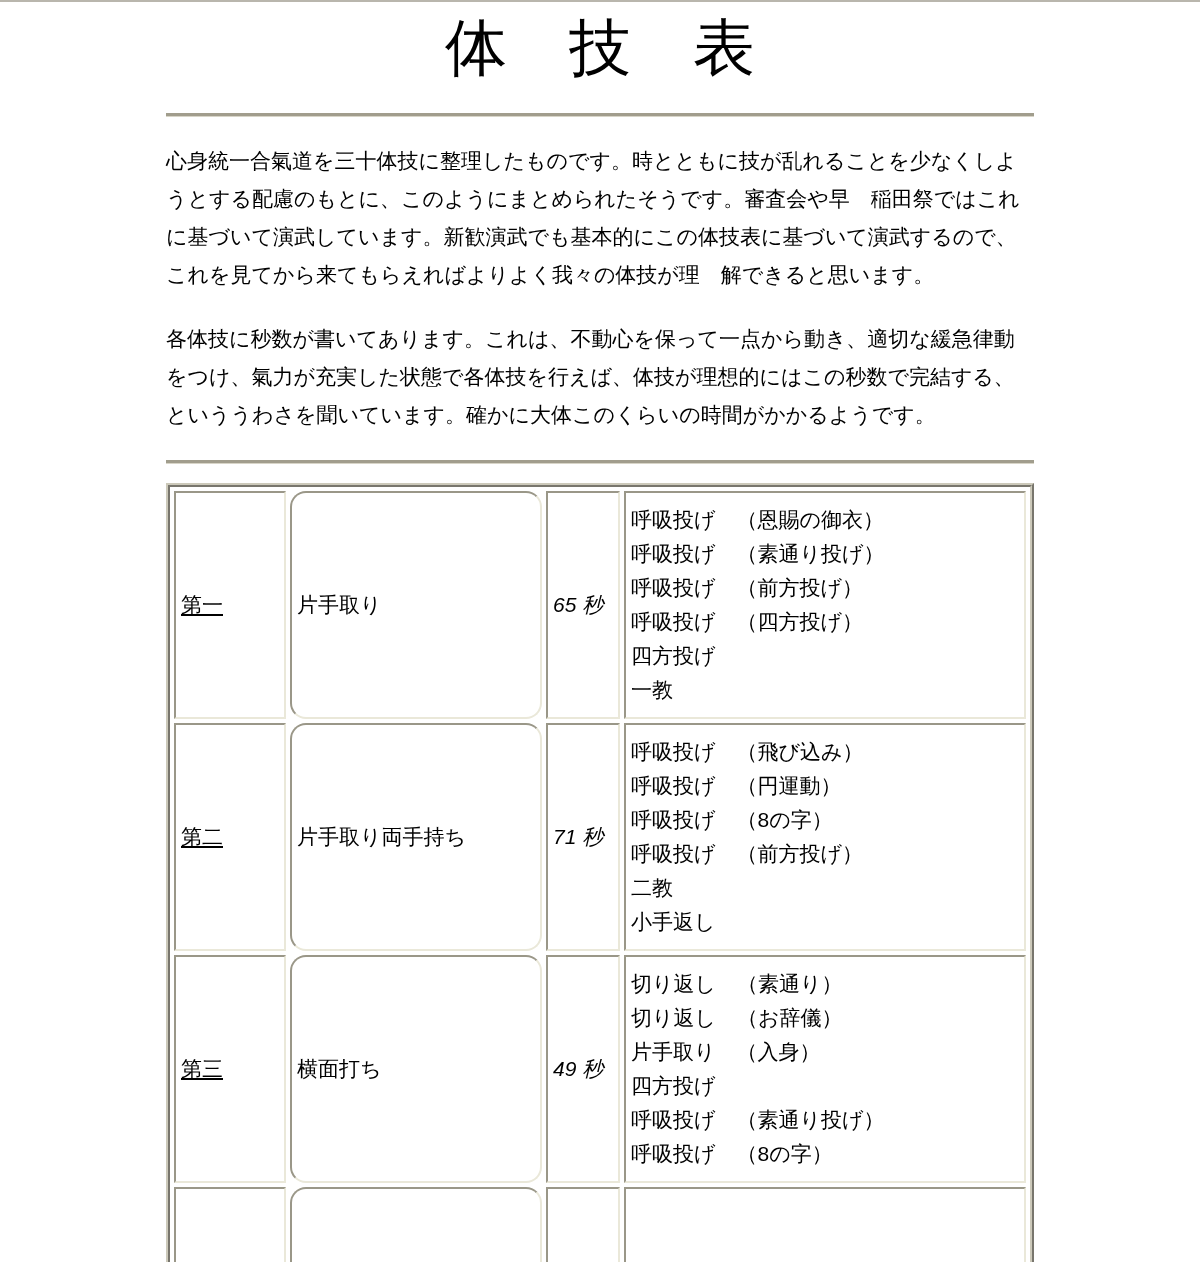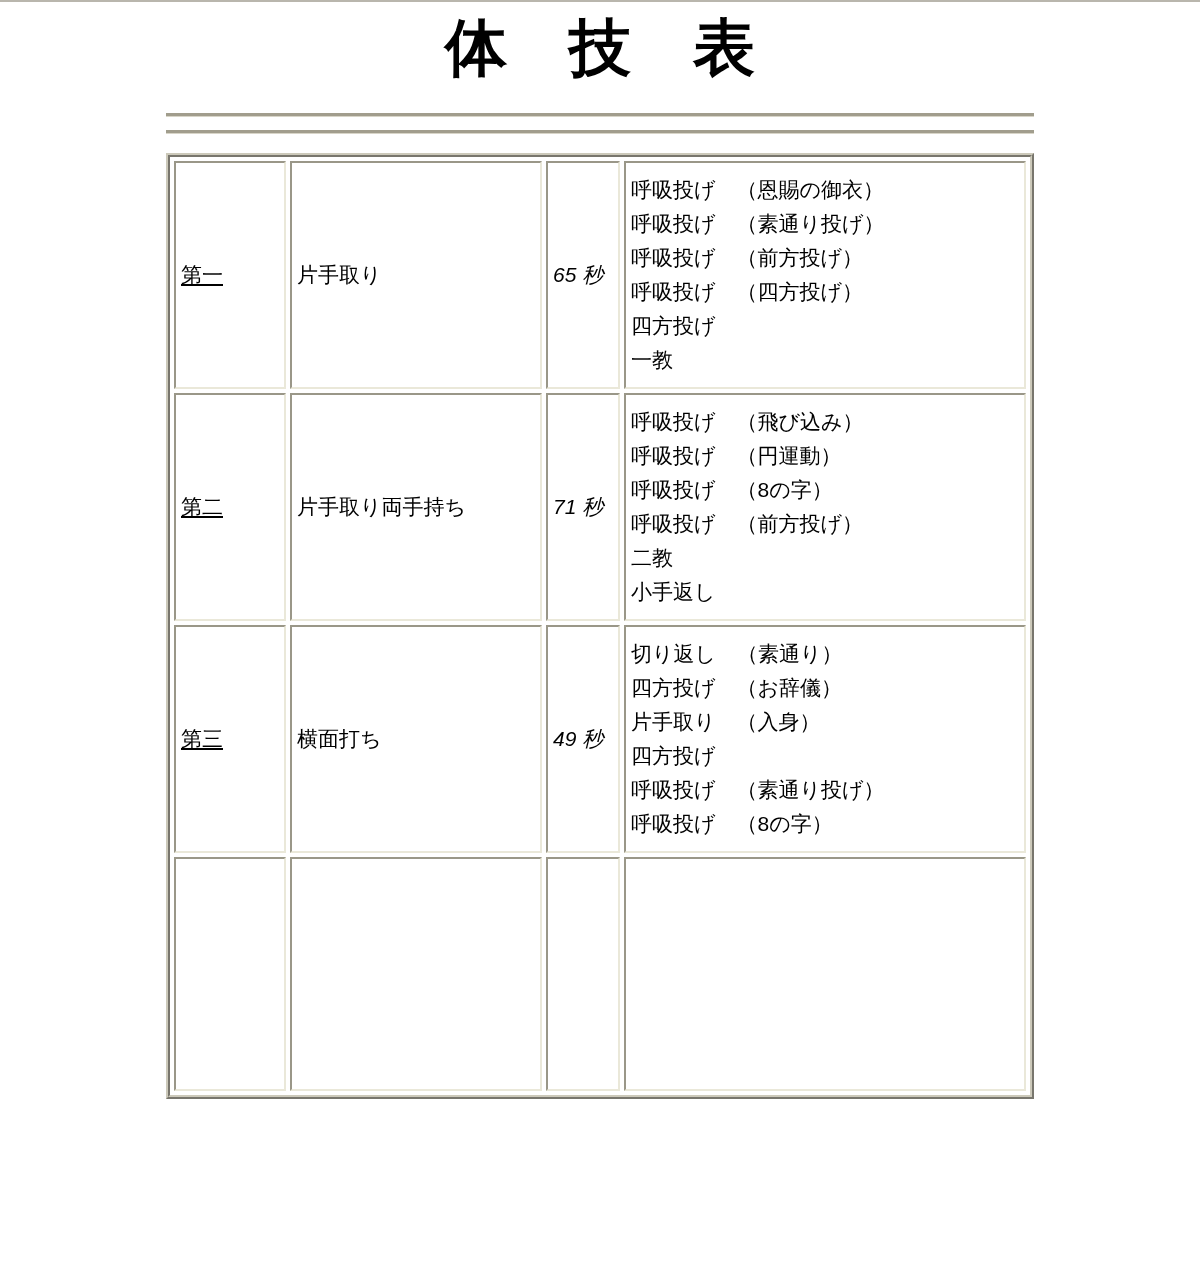--- a/index.html
+++ b/index.html
@@ -14,21 +14,21 @@
   .top-edge {
     height: 2px;
     background: #b9b6ad;
   }
   .page {
     width: 868px;
     margin: 0 auto;
   }
   .title {
     text-align: center;
-    font-weight: bold;
+    font-weight: normal;
     font-size: 62px;
     line-height: 1.15;
     margin: 10px 0 30px 0;
   }
   hr.rule {
     border: 0;
     height: 3px;
     background: #a19d8d;
     box-shadow: 0 1px 0 #d8d5c8;
     margin: 0;
@@ -51,41 +51,43 @@
   td {
     border-width: 2px;
     border-style: solid;
     border-color: #9a9788 #eae8d9 #eae8d9 #9a9788;
     font-size: 21px;
     vertical-align: middle;
     padding: 2px 5px;
     background: #ffffff;
   }
   td.c-number { width: 98px; text-decoration: underline; }
-  td.c-attack { width: 238px; }
+  td.c-attack { width: 238px; border-radius: 16px; }
   td.c-time   { width: 60px; white-space: nowrap; font-style: italic; }
   td.c-tech   { padding: 10px 5px; margin-top: 40px; }
   .tech-line {
     line-height: 34px;
     white-space: nowrap;
   }
   tr.cut-off td { height: 210px; vertical-align: top; }
 </style>
 </head>
 <body>
 
 <div class="top-edge"></div>
 
 <div class="page">
 
   <h1 class="title">体　技　表</h1>
 
   <hr class="rule">
 
+  <p class="intro">心身統一合氣道を三十体技に整理したものです。時とともに技が乱れることを少なくしようとする配慮のもとに、このようにまとめられたそうです。審査会や早　稲田祭ではこれに基づいて演武しています。新歓演武でも基本的にこの体技表に基づいて演武するので、これを見てから来てもらえればよりよく我々の体技が理　解できると思います。</p>
 
+  <p class="intro">各体技に秒数が書いてあります。これは、不動心を保って一点から動き、適切な緩急律動をつけ、氣力が充実した状態で各体技を行えば、体技が理想的にはこの秒数で完結する、といううわさを聞いています。確かに大体このくらいの時間がかかるようです。</p>
 
   <hr class="rule rule-2">
 
   <table class="waza">
     <tbody id="waza-body">
         <tr>
           <td class="c-number">第一</td>
           <td class="c-attack">片手取り</td>
           <td class="c-time">65 秒</td>
           <td class="c-tech">
@@ -109,21 +111,21 @@
             <div class="tech-line">二教</div>
             <div class="tech-line">小手返し</div>
           </td>
         </tr>
         <tr>
           <td class="c-number">第三</td>
           <td class="c-attack">横面打ち</td>
           <td class="c-time">49 秒</td>
           <td class="c-tech">
             <div class="tech-line">切り返し　（素通り）</div>
-            <div class="tech-line">四方投げ　（お辞儀）</div>
+            <div class="tech-line">切り返し　（お辞儀）</div>
             <div class="tech-line">片手取り　（入身）</div>
             <div class="tech-line">四方投げ</div>
             <div class="tech-line">呼吸投げ　（素通り投げ）</div>
             <div class="tech-line">呼吸投げ　（8の字）</div>
           </td>
         </tr>
         <tr class="cut-off">
           <td class="c-number"></td>
           <td class="c-attack"></td>
           <td class="c-time"></td>

